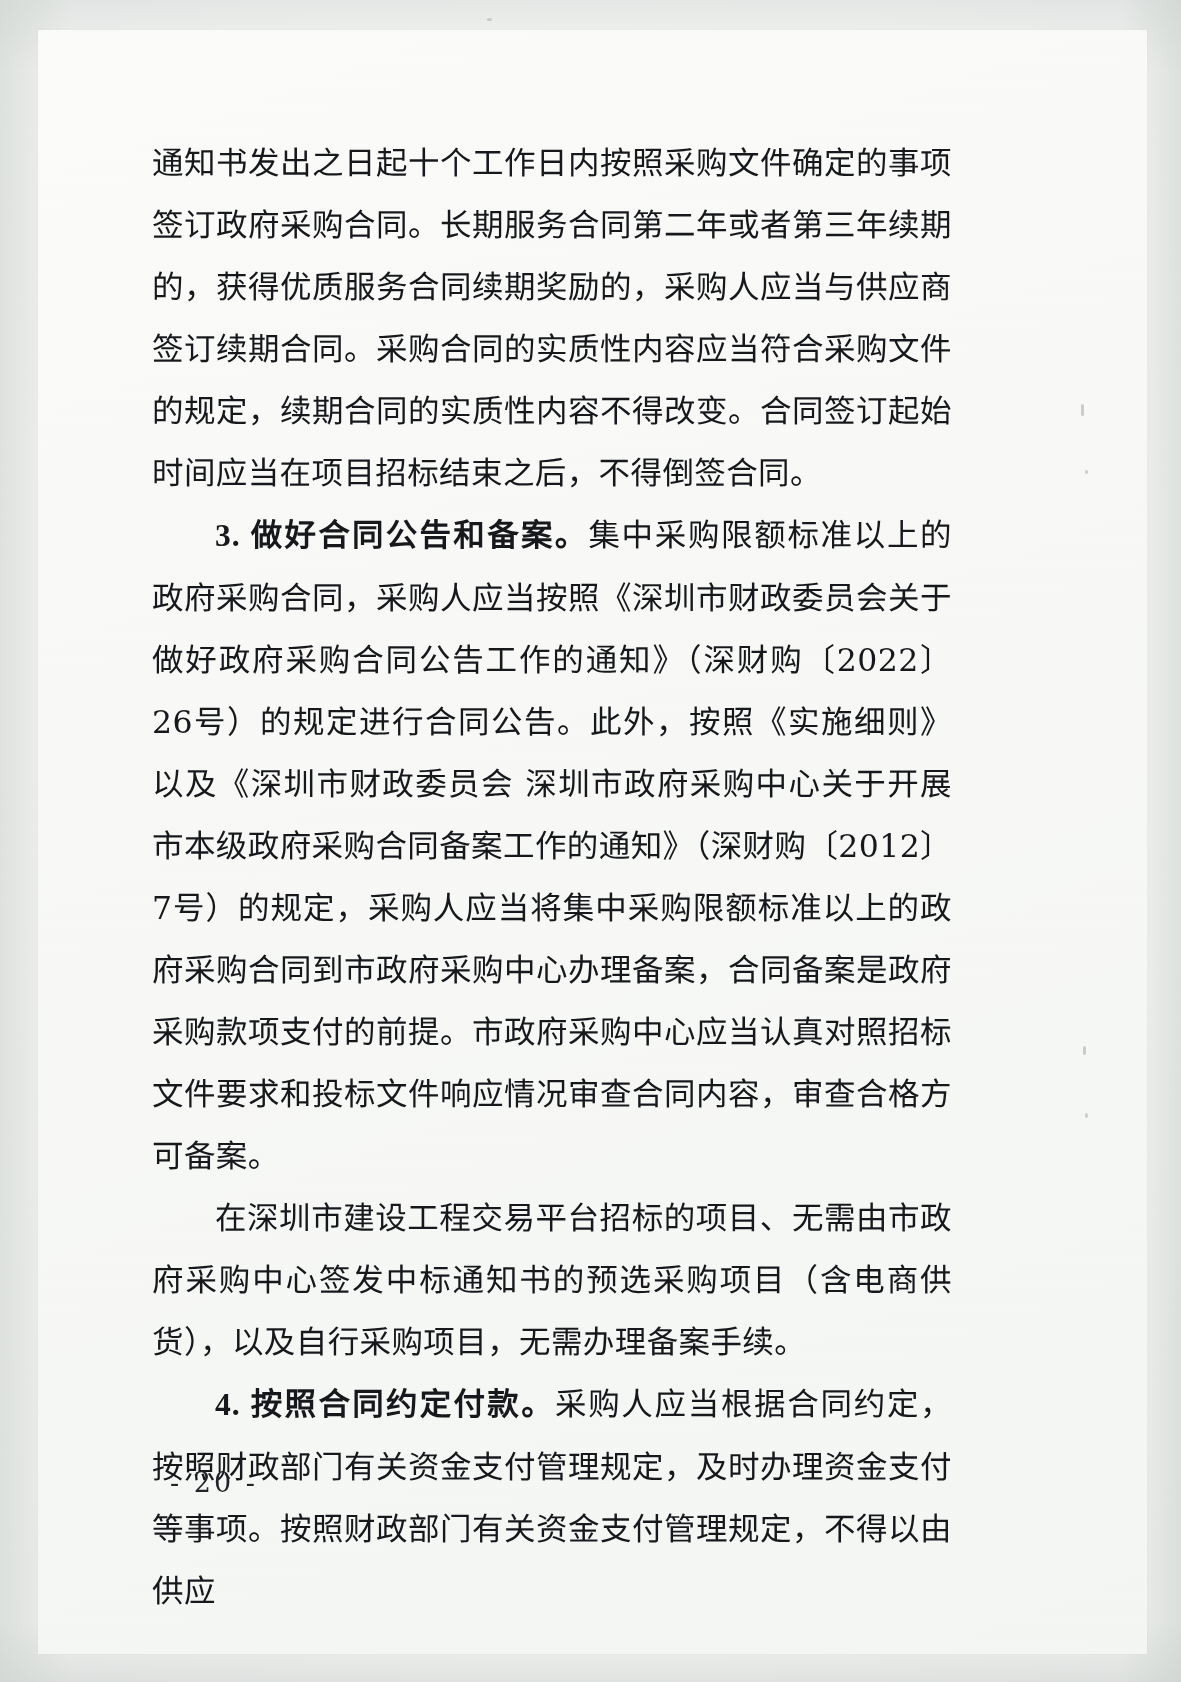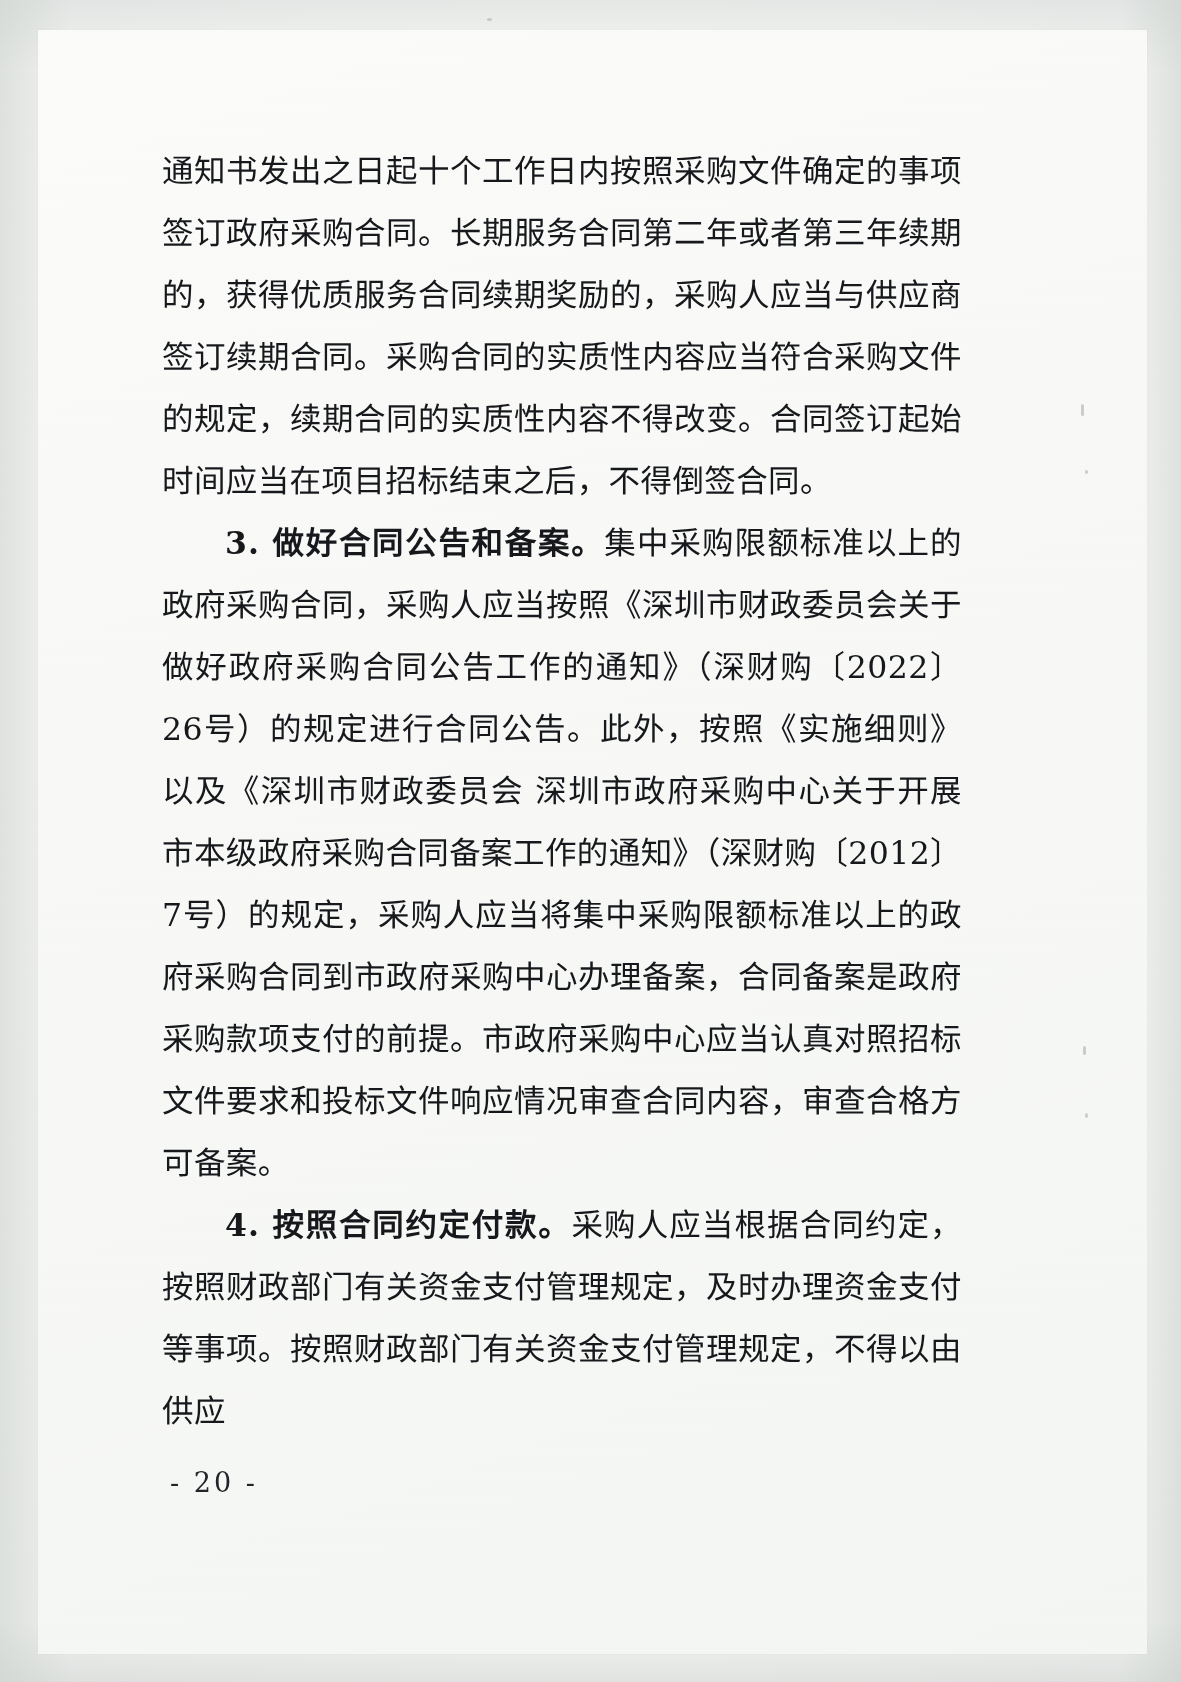--- a/index.html
+++ b/index.html
@@ -41,41 +41,41 @@
     top: 30px;
     right: 34px;
     bottom: 28px;
     background: linear-gradient(160deg, #fbfcfa 0%, #f8f9f7 40%, #f4f6f4 100%);
     box-shadow: 0 0 0 1px rgba(0,0,0,0.01);
   }
 
   .content {
     position: absolute;
     left: 152px;
-    top: 140px;
+    top: 132px;
     width: 800px;
-    margin-left: 10px;
   }
 
   p.para {
     margin: 0 0 0 0;
     font-size: 31.5px;
     line-height: 62px;
     color: #16181c;
     text-align: justify;
     text-justify: inter-ideograph;
     letter-spacing: 0.4px;
     font-family: "DejaVu Serif", "Liberation Serif", serif;
   }
   p.indent {
     text-indent: 63px;
   }
   .bold-lead {
     font-weight: bold;
     letter-spacing: 1px;
+    font-family: Liberation Serif, serif;
   }
 
   .page-number {
     position: absolute;
     left: 170px;
     top: 1467px;
     font-size: 27px;
     color: #222429;
     letter-spacing: 3px;
     font-family: "DejaVu Serif", "Liberation Serif", serif;
@@ -120,20 +120,23 @@
   <div class="content">
 
     <p class="para">
       <span>通知书发出之日起十个工作日内按照采购文件确定的事项签订政府采购合同。长期服务合同第二年或者第三年续期的，获得优质服务合同续期奖励的，采购人应当与供应商签订续期合同。采购合同的实质性内容应当符合采购文件的规定，续期合同的实质性内容不得改变。合同签订起始时间应当在项目招标结束之后，不得倒签合同。</span>
     </p>
 
     <p class="para indent">
       <span class="bold-lead">3. 做好合同公告和备案。</span><span>集中采购限额标准以上的政府采购合同，采购人应当按照《深圳市财政委员会关于做好政府采购合同公告工作的通知》（深财购〔2022〕26号）的规定进行合同公告。此外，按照《实施细则》以及《深圳市财政委员会 深圳市政府采购中心关于开展市本级政府采购合同备案工作的通知》（深财购〔2012〕7号）的规定，采购人应当将集中采购限额标准以上的政府采购合同到市政府采购中心办理备案，合同备案是政府采购款项支付的前提。市政府采购中心应当认真对照招标文件要求和投标文件响应情况审查合同内容，审查合格方可备案。</span>
     </p>
 
+    <p class="para indent">
+      <span>在深圳市建设工程交易平台招标的项目、无需由市政府采购中心签发中标通知书的预选采购项目（含电商供货），以及自行采购项目，无需办理备案手续。</span>
+    </p>
 
     <p class="para indent">
       <span class="bold-lead">4. 按照合同约定付款。</span><span>采购人应当根据合同约定，按照财政部门有关资金支付管理规定，及时办理资金支付等事项。按照财政部门有关资金支付管理规定，不得以由供应</span>
     </p>
 
   </div>
 
   <div class="page-number">- 20 -</div>
 </div>
 

